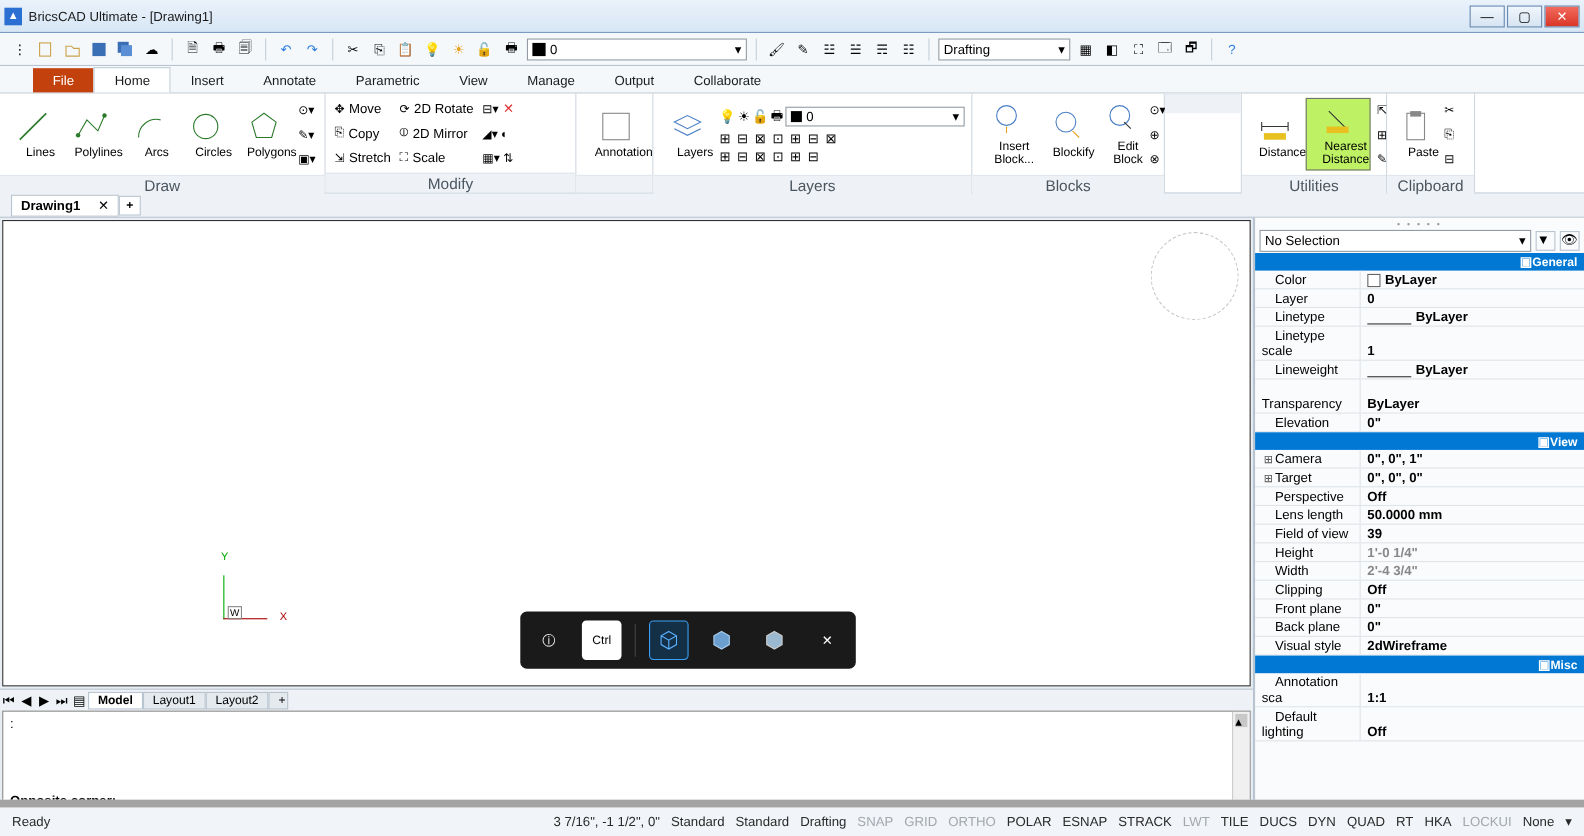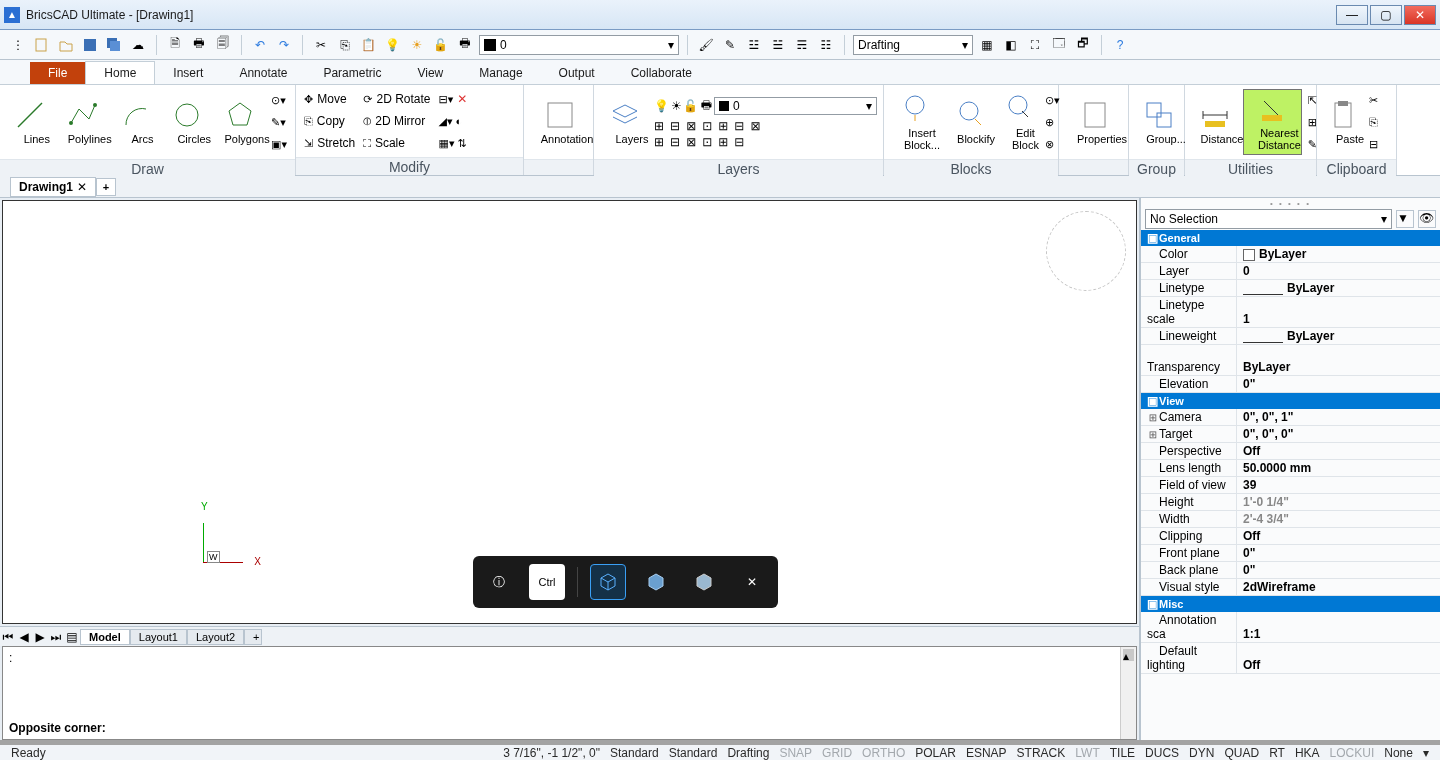--- a/index.html
+++ b/index.html
@@ -32,21 +32,21 @@
 .ribbon .panel .content { flex:1; display:flex; align-items:center; padding:4px 6px; gap:4px; }
 .ribbon .panel .label { height:18px; background:#eef2f6; text-align:center; font-size:14px; color:#4a5560; border-top:1px solid #e0e6ec; line-height:18px; }
 .big-btn { display:flex; flex-direction:column; align-items:center; justify-content:center; width:50px; height:66px; }
 .big-btn .ico { width:32px; height:32px; }
 .big-btn .txt { font-size:11px; text-align:center; line-height:12px; margin-top:2px;margin-left:14px; }
 .mini { display:flex; align-items:center; gap:4px; font-size:11px; height:20px; padding:0 2px; }
 .gridcol { display:flex; flex-direction:column; gap:2px; }
 
 
 .doctabs { height:22px; background:#eef2f6; border-bottom:1px solid #b8c4cf; display:flex; align-items:center; padding-left:10px; }
-.doctab { padding:2px 8px; background:white; border:1px solid #b8c4cf; display:flex; align-items:center; gap:4px; font-weight:bold; font-size:11px; }
+.doctab { padding:2px 8px; background:white; border:1px solid #b8c4cf; display:flex; align-items:center; gap:16px; font-weight:bold; font-size:11px; }
 .doctab .x { font-weight:normal; }
 .doctab.add { width:20px; justify-content:center; }
 
 
 .main { display:flex; height: calc(760px - 30px - 30px - 24px - 92px - 22px - 20px); }
 .canvas-col { flex:1; display:flex; flex-direction:column; border-right:1px solid #b8c4cf; }
 .canvas { flex:1; background:white; position:relative; border:1px solid #333; margin:2px; }
 .viewcube { position:absolute; top:10px; right:10px; width:80px; height:80px; border:1px dashed #c5c5c5; border-radius:50%; }
 .ucs { position:absolute; left:200px; bottom:60px; width:50px; height:50px; }
 .ucs .y { position:absolute; left:0; bottom:0; width:1px; height:40px; background:#0a0; }
@@ -72,29 +72,29 @@
 .cmd { height:94px; background:white; border:1px solid #888; margin:0 2px; font-family: Consolas, monospace; font-size:12px; padding:4px 6px; position:relative; overflow:hidden;}
 .cmd .scroll { position:absolute; right:0; top:0; bottom:0; width:16px; background:#f0f0f0; border-left:1px solid #ccc;}
 
 
 .prop-panel { width:300px; background:#fafbfc; display:flex; flex-direction:column; border-left:1px solid #b8c4cf;}
 .prop-handle { height:10px; display:flex; justify-content:center; align-items:center; color:#999; font-size:8px; letter-spacing:2px;}
 .prop-head { height:22px; display:flex; gap:4px; padding:0 4px; align-items:center;}
 .prop-head select, .prop-head .pcombo { flex:1; height:20px; border:1px solid #939ca4; background:white; font-size:11px;}
 .prop-head .hico { width:18px; height:18px; border:1px solid #b8c4cf;}
 .prop-body { flex:1; overflow:auto;}
-.prop-cat { background:#0078d4; color:white; font-weight:bold; padding:1px 6px; font-size:11px;}
+.prop-cat { background:#0078d4; color:white; font-weight:bold; padding:1px 6px; font-size:11px;text-align:right;}
 .prop-row { display:flex; border-bottom:1px solid #dfe4e9; font-size:11px;}
 .prop-row .k { width:96px; padding:1px 6px; border-right:1px solid #dfe4e9;}
 .prop-row .v { flex:1; padding:1px 6px; display:flex; align-items:flex-end; gap:4px;font-weight:bold;}
 .prop-row .v.dim { color:#888;}
 .tree-toggle { width:12px; display:inline-block; text-align:center; color:#555; font-size:10px;}
 
 
-.statusbar { position:absolute; bottom:0; left:0; right:0; height:20px; background:#f1f4f8; border-top:5px solid #a3a3a3; display:flex; align-items:center; padding:0 6px; font-size:11px;}
+.statusbar { position:absolute; bottom:0; left:0; right:0; height:33px; background:#f1f4f8; border-top:7px solid #a3a3a3; display:flex; align-items:center; padding:0 6px; font-size:11px;}
 .statusbar .spacer { flex:1; }
 .statusbar .sb { padding:0 5px; color:#2a2a2a;}
 .statusbar .sb.off { color:#a3a8ad;}
 
 svg { display:block; }
 .swatch { width:12px; height:12px; border:1px solid #666; background:white;}
 .lt-line { width:40px; height:1px; background:#333;}
 </style>
 </head>
 <body>
@@ -336,43 +336,23 @@
       <div class="gridcol">
         <div class="mini">⊙▾</div>
         <div class="mini">⊕</div>
         <div class="mini">⊗</div>
       </div>
     </div>
     <div class="label">Blocks</div>
   </div>
 
   <div class="panel" style="width:70px">
-    <div class="content">
-        <div class="big-btn" style="width:60px">
-          <svg class="ico" width="32" height="32">
-            <rect x="6" y="4" width="20" height="24" fill="none" stroke="#888"></rect>
-          </svg>
-          <div class="txt">Properties</div>
-        </div>
-      </div>
     <div class="label"></div>
   </div>
 
-  <div class="panel" style="width:56px">
-    <div class="content">
-        <div class="big-btn" style="width:48px">
-          <svg class="ico" width="32" height="32">
-            <rect x="4" y="4" width="14" height="14" fill="none" stroke="#4a7fc5"></rect>
-            <rect x="14" y="14" width="14" height="14" fill="none" stroke="#4a7fc5"></rect>
-          </svg>
-          <div class="txt">Group...</div>
-        </div>
-      </div>
-    <div class="label">Group</div>
-  </div>
 
   <div class="panel" style="width:132px">
     <div class="content">
       <div class="big-btn" style="width:48px">
           <svg class="ico" width="32" height="32">
             <path d="M4 16h24 M4 12v8 M28 12v8" stroke="#333"></path>
             <rect x="6" y="22" width="20" height="6" fill="#e8c020"></rect>
           </svg>
           <div class="txt">Distance</div>
         </div>

